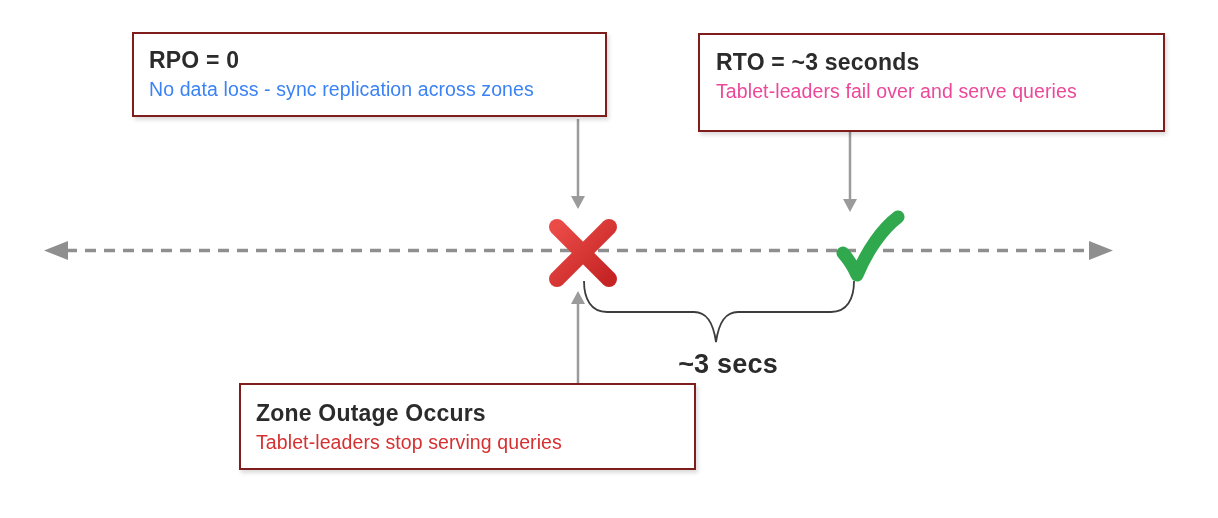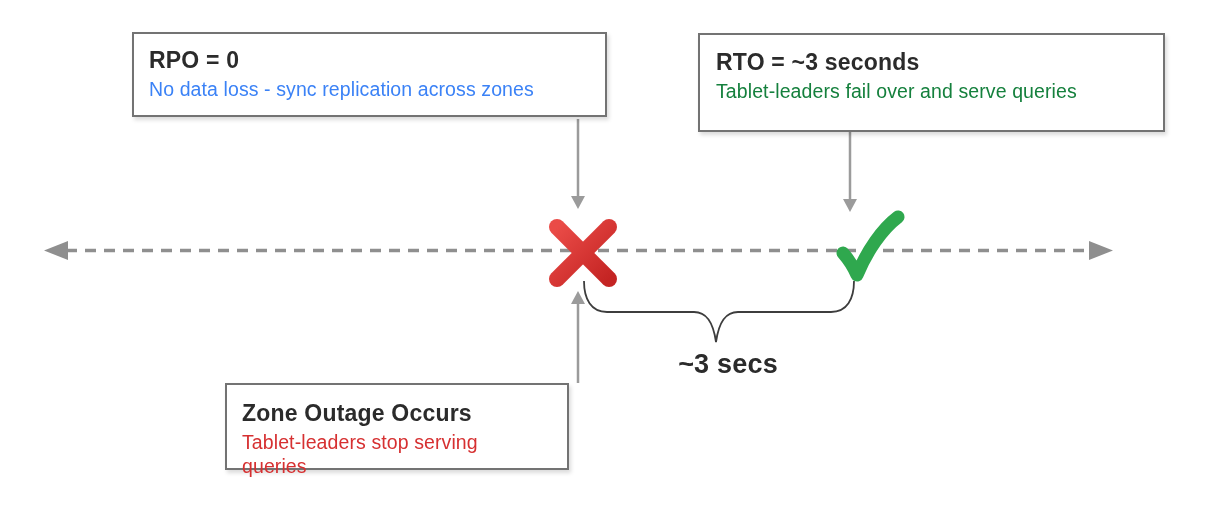--- a/index.html
+++ b/index.html
@@ -12,41 +12,41 @@
     overflow: hidden;
   }
   .layer {
     position: absolute;
     left: 0; top: 0;
     width: 1218px; height: 518px;
   }
   .callout {
     position: absolute;
     background: #ffffff;
-    border: 2px solid #737373;
+    border: 2px solid #7f1d1d;
     box-shadow: 2px 3px 4px rgba(0,0,0,0.14);
     box-sizing: border-box;
   }
   .callout .title {
     font-size: 23px;
     font-weight: 700;
     letter-spacing: 0.2px;
     line-height: 1.15;
     margin: 0;
   }
   .callout .subtitle {
     font-size: 19.5px;
     font-weight: 400;
     letter-spacing: 0.1px;
     line-height: 1.2;
     margin: 5px 0 0 0;
   }
   .box-rpo    { left: 132px; top: 32px;  width: 475px; height: 85px; padding: 13px 12px 0 15px; }
   .box-rto    { left: 698px; top: 33px;  width: 467px; height: 99px; padding: 14px 12px 0 16px; }
-  .box-outage { left: 225px; top: 383px; width: 344px; height: 87px; padding: 15px 27px 0 15px; }
+  .box-outage { left: 239px; top: 383px; width: 457px; height: 87px; padding: 15px 27px 0 15px; }
   .interval-label {
     position: absolute;
     left: 658px; top: 349px;
     width: 140px;
     text-align: center;
     font-size: 27px;
     font-weight: 600;
     letter-spacing: 0.2px;
   }
   
@@ -101,21 +101,21 @@
     <path class="check-stroke" d="M843,253 C850,261 854,268 857,275 C867,251 882,229 898,217" stroke="#2fa84e"></path>
   </svg>
 
   <div class="callout box-rpo">
     <div class="title" style="color: rgb(43, 43, 43);">RPO = 0</div>
     <div class="subtitle" style="color: #3b82f6;">No data loss - sync replication across zones</div>
   </div>
 
   <div class="callout box-rto">
     <div class="title" style="color: rgb(43, 43, 43);">RTO = ~3 seconds</div>
-    <div class="subtitle" style="color: #15803d;">Tablet-leaders fail over and serve queries</div>
+    <div class="subtitle" style="color: #ec4899;">Tablet-leaders fail over and serve queries</div>
   </div>
 
   <div class="callout box-outage">
     <div class="title" style="color: rgb(43, 43, 43);">Zone Outage Occurs</div>
     <div class="subtitle" style="color: rgb(214, 48, 49);">Tablet-leaders stop serving queries</div>
   </div>
 
   <div class="interval-label" style="color: rgb(43, 43, 43);">~3 secs</div>
 
 </div>

